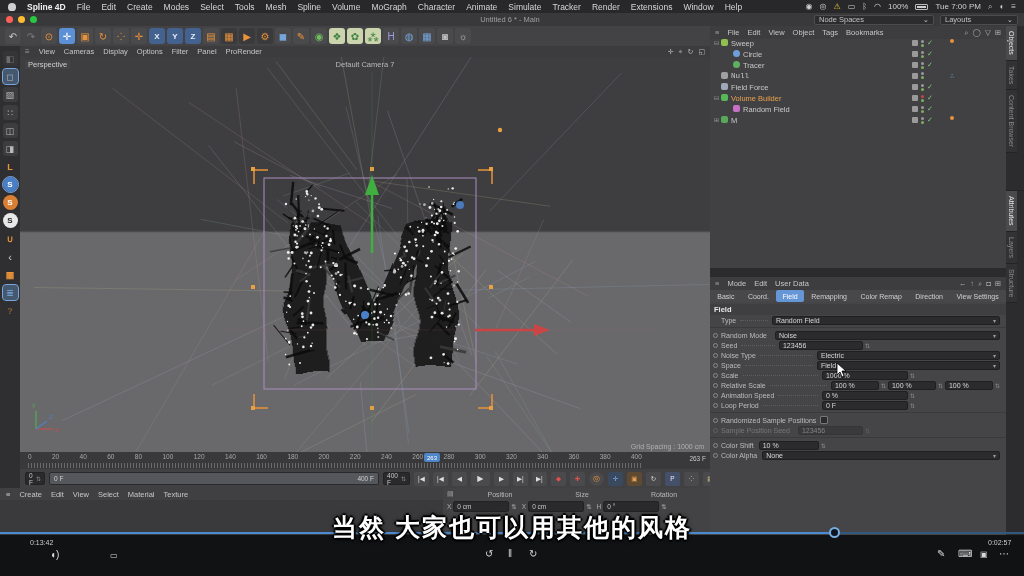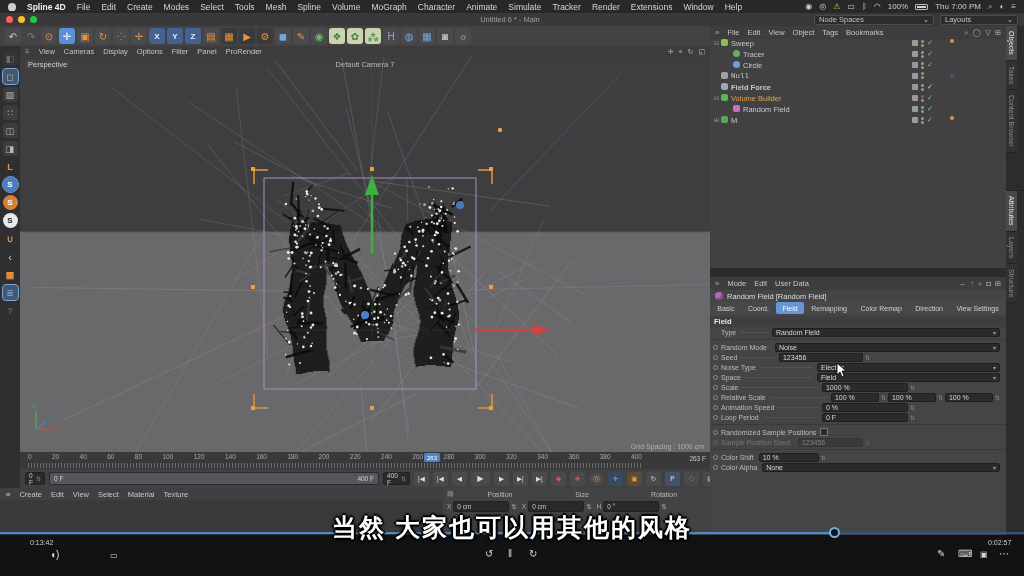--- a/index.html
+++ b/index.html
@@ -201,21 +201,21 @@
     <span>◉</span>
       <span>◎</span>
       <span class="warn">⚠</span>
       <span>▭</span>
       <span>ᛒ</span>
       <span>◠</span>
     <span>100%</span>
     <span class="battery">
         <i></i>
       </span>
-    <span>Thu 7:00 PM</span>
+    <span>Tue 7:00 PM</span>
     <span>⌕</span>
       <span>◐</span>
       <span>≡</span>
   </span>
 </div>
 
 <div id="titlebar">
   <span class="tl r"></span>
   <span class="tl y"></span>
   <span class="tl g"></span>
@@ -950,62 +950,62 @@
               <i style="background: rgb(154, 154, 154);"></i>
               <i class="g"></i>
             </span>
             <span class="tchk">✓</span>
           </span>
           <span class="obadge"></span>
 
         </div>
         <div class="orow" style="padding-left: 14px;">
           <span class="oexp"></span>
+          <span class="oicon round" style="background: rgb(111, 159, 216);"></span>
+          <span class="oname">Circle</span>
+          <span class="otoggles">
+            <span class="tbox"></span>
+            <span class="tdots">
+              <i style="background: rgb(154, 154, 154);"></i>
+              <i class="g"></i>
+            </span>
+            <span class="tchk">✓</span>
+          </span>
+
+        </div>
+        <div class="orow" style="padding-left: 14px;">
+          <span class="oexp"></span>
           <span class="oicon round" style="background: rgb(95, 176, 95);"></span>
           <span class="oname">Tracer</span>
           <span class="otoggles">
             <span class="tbox"></span>
             <span class="tdots">
               <i style="background: rgb(154, 154, 154);"></i>
               <i class="g"></i>
             </span>
             <span class="tchk">✓</span>
           </span>
 
         </div>
-        <div class="orow" style="padding-left: 14px;">
-          <span class="oexp"></span>
-          <span class="oicon round" style="background: rgb(111, 159, 216);"></span>
-          <span class="oname">Circle</span>
-          <span class="otoggles">
-            <span class="tbox"></span>
-            <span class="tdots">
-              <i style="background: rgb(154, 154, 154);"></i>
-              <i class="g"></i>
-            </span>
-            <span class="tchk">✓</span>
-          </span>
-
-        </div>
         <div class="orow" style="padding-left: 2px; font-family: Liberation Mono, monospace;">
           <span class="oexp"></span>
           <span class="oicon" style="background: rgb(160, 160, 160);"></span>
           <span class="oname">Null</span>
           <span class="otoggles">
             <span class="tbox"></span>
             <span class="tdots">
               <i style="background: rgb(154, 154, 154);"></i>
               <i class="g"></i>
             </span>
 
           </span>
 
           <span class="otrail">∴</span>
         </div>
-        <div class="orow" style="padding-left: 2px; font-weight: bold;">
+        <div class="orow" style="padding-left: 2px;">
           <span class="oexp"></span>
           <span class="oicon" style="background: rgb(159, 168, 184);"></span>
           <span class="oname">Field Force</span>
           <span class="otoggles">
             <span class="tbox"></span>
             <span class="tdots">
               <i style="background: rgb(154, 154, 154);"></i>
               <i class="g"></i>
             </span>
             <span class="tchk">✓</span>
@@ -1063,24 +1063,20 @@
       <span>Mode</span>
         <span>Edit</span>
         <span>User Data</span>
       <span class="ricons">
         <span>←</span>
           <span>↑</span>
           <span>⌕</span>
           <span>◘</span>
           <span>⊞</span>
       </span>
-    </div>
-    <div class="am-title">
-      <span class="am-obj-icon"></span>
-      <span>Random Field [Random Field]</span>
     </div>
     <div class="am-tabs">
       <div class="atab">
           <span>Basic</span>
         </div>
         <div class="atab">
           <span>Coord.</span>
         </div>
         <div class="atab active">
           <span>Field</span>

